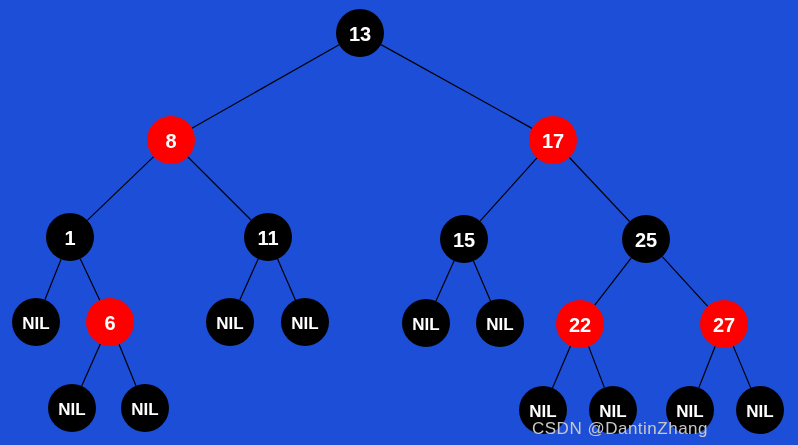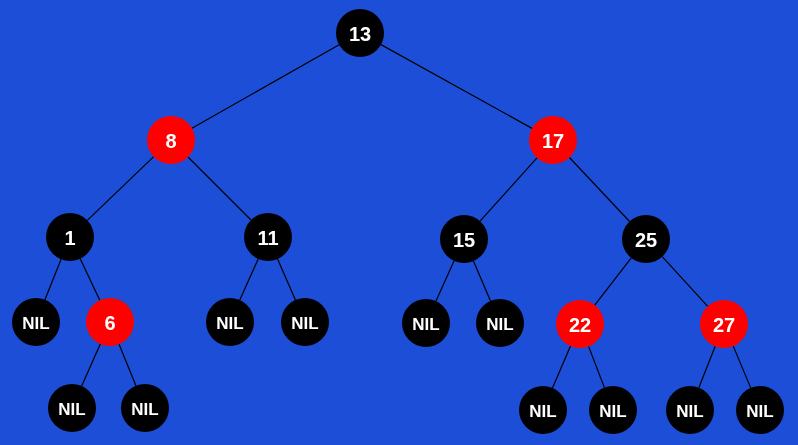--- a/index.html
+++ b/index.html
@@ -161,14 +161,15 @@
           <ellipse cx="690" cy="410" rx="24" ry="24" class="node-circle" fill="#000000"></ellipse>
           <text x="690" y="411" class="node-label" font-size="17" fill="#ffffff">NIL</text>
         </g>
         <g>
           <ellipse cx="760" cy="410" rx="24" ry="24" class="node-circle" fill="#000000"></ellipse>
           <text x="760" y="411" class="node-label" font-size="17" fill="#ffffff">NIL</text>
         </g>
       </g>
   </svg>
 
+  <div class="watermark" style="left: 620px; top: 419px; color: rgb(200, 200, 200); transform: translateX(-50%);">CSDN @DantinZhang</div>
 
 </div>
 
 </body></html>

